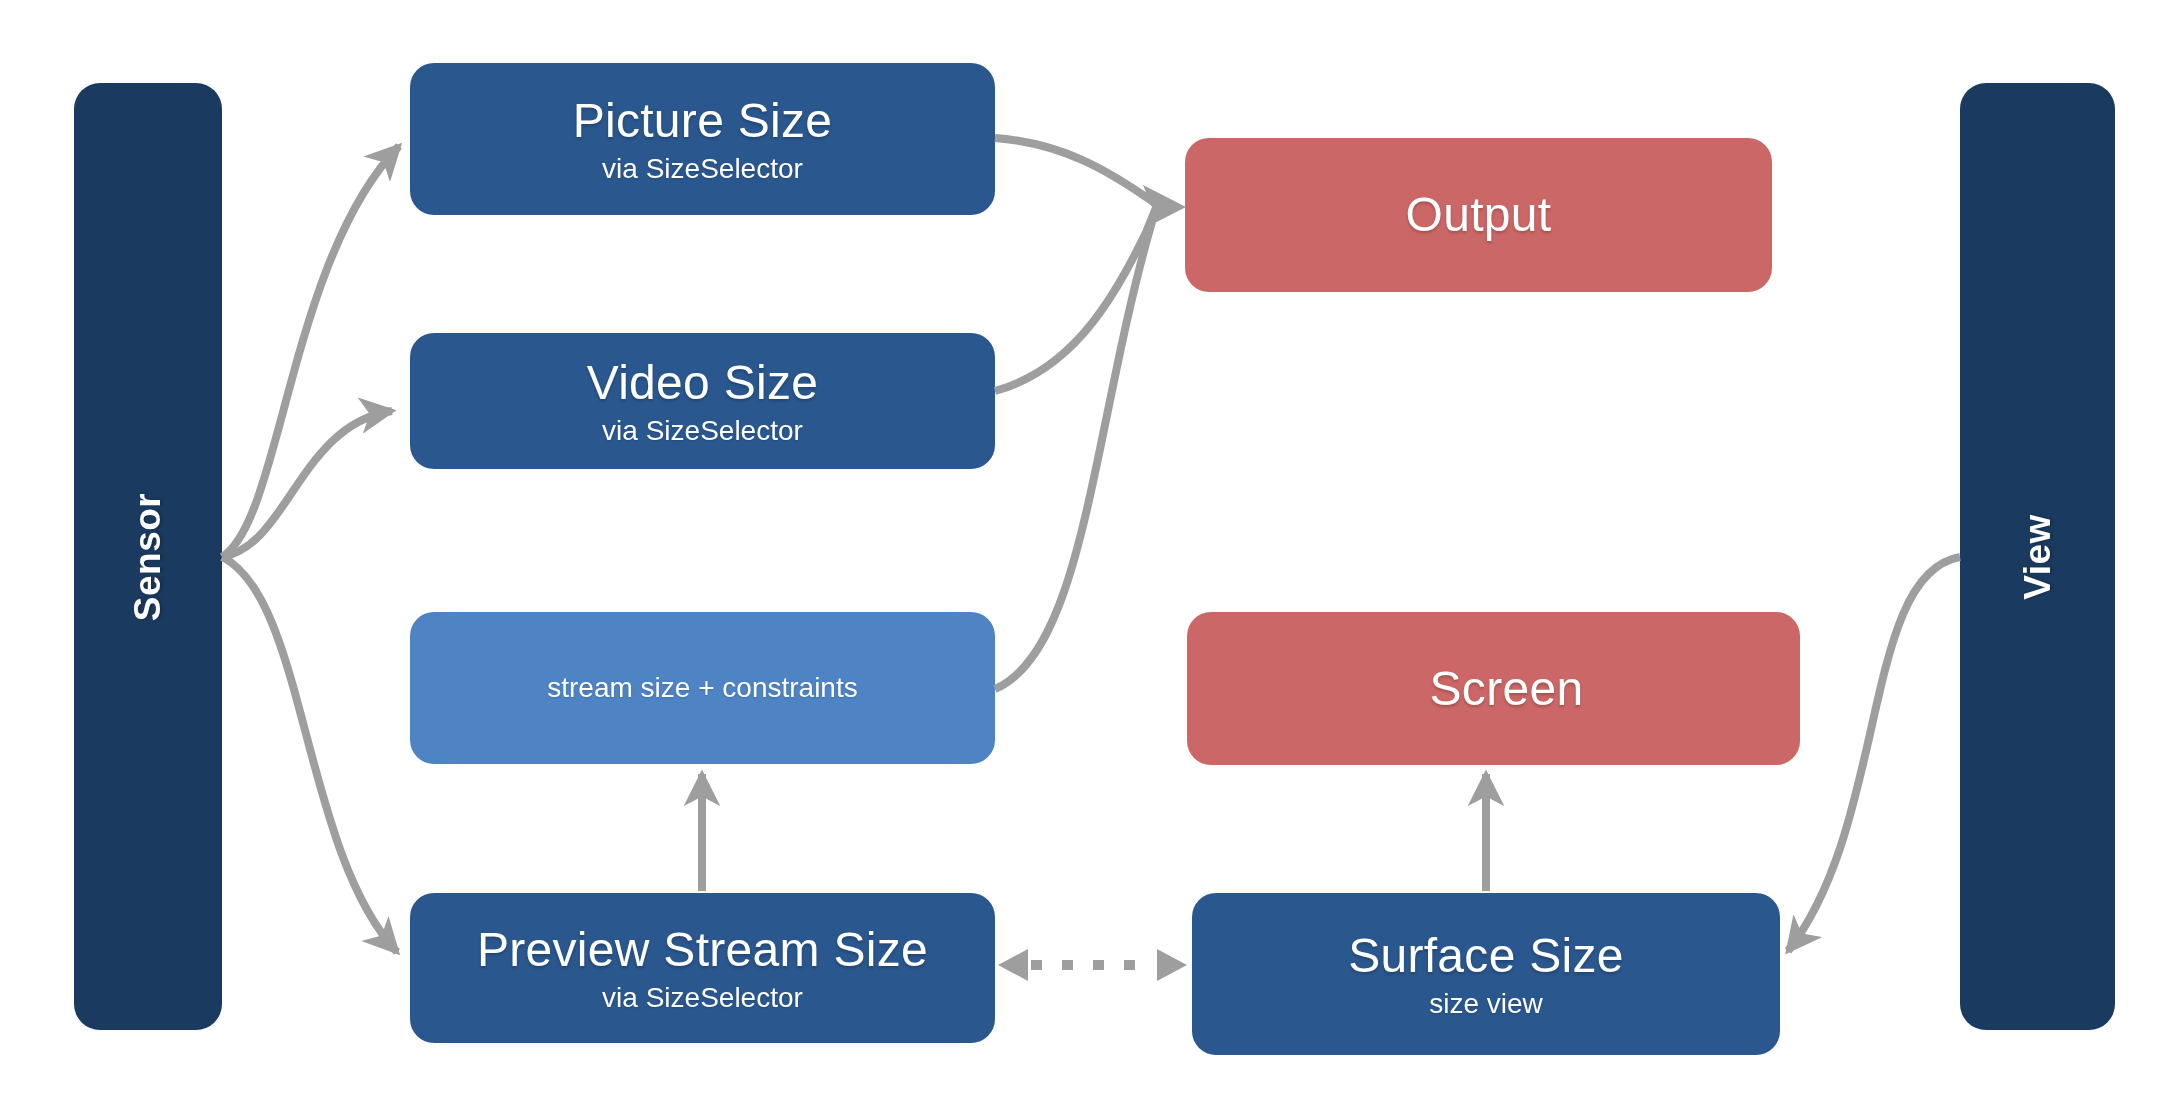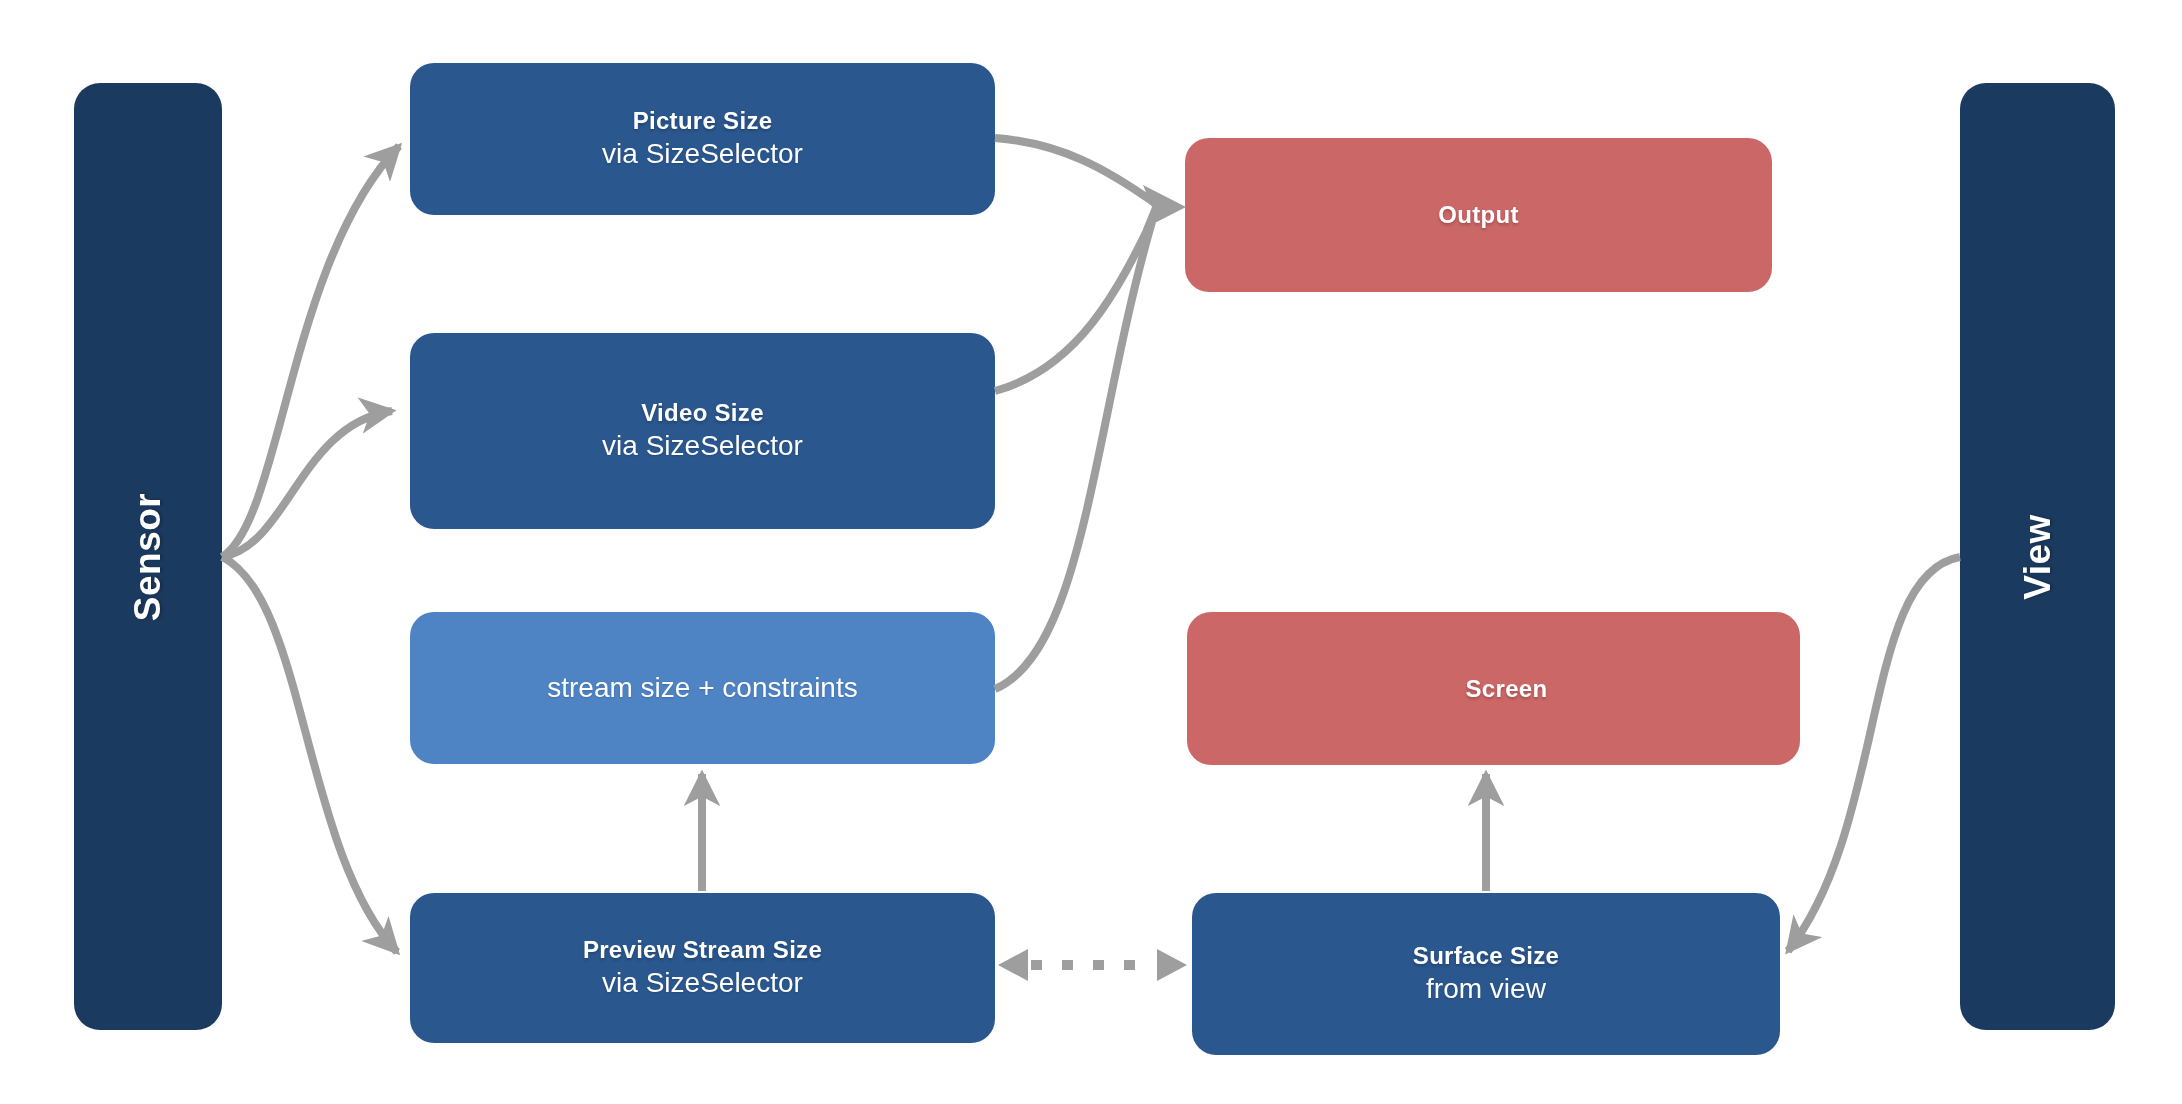--- a/index.html
+++ b/index.html
@@ -25,21 +25,21 @@
   }
   .node{
     position:absolute; border-radius:24px; z-index:2;
     display:flex; flex-direction:column; align-items:center; justify-content:center;
     color:var(--text); text-align:center;
   }
   .node.blue{background:var(--blue);}
   .node.lightblue{background:var(--lightblue);}
   .node.red{background:var(--red);}
   .node-title{
-    font-size:24px; font-weight:bold; line-height:1.25;
+    font-size:48px; font-weight:normal; line-height:1.25;
     text-shadow:0 2px 3px rgba(0,0,0,.22); letter-spacing:.3px;
   }
   .node-subtitle{font-size:28px; font-weight:normal; line-height:1.3; text-shadow:0 1px 2px rgba(0,0,0,.15);}
 </style>
 </head>
 <body>
 
 <div class="canvas">
 
   <svg class="edges" viewBox="0 0 2182 1104">
@@ -74,21 +74,21 @@
 
   <div class="lane" style="left:1960px; width:155px;">
     <span class="lane-label">View</span>
   </div>
 
   <div class="node blue" style="left:410px; top:63px; width:585px; height:152px;">
     <div class="node-title">Picture Size</div>
     <div class="node-subtitle">via SizeSelector</div>
   </div>
 
-  <div class="node blue" style="left:410px; top:333px; width:585px; height:196px;text-align:center;">
+  <div class="node blue" style="left:410px; top:333px; width:585px; height:136px;text-align:center;">
     <div class="node-title">Video Size</div>
     <div class="node-subtitle">via SizeSelector</div>
   </div>
 
   <div class="node lightblue" style="left:410px; top:612px; width:585px; height:152px;">
     <div class="node-subtitle">stream size + constraints</div>
   </div>
 
   <div class="node blue" style="left:410px; top:893px; width:585px; height:150px;">
     <div class="node-title">Preview Stream Size</div>
@@ -98,16 +98,16 @@
   <div class="node red" style="left:1185px; top:138px; width:587px; height:154px;">
     <div class="node-title">Output</div>
   </div>
 
   <div class="node red" style="left:1187px; top:612px; width:587px; height:153px;padding-left:26px;">
     <div class="node-title">Screen</div>
   </div>
 
   <div class="node blue" style="left:1192px; top:893px; width:588px; height:162px;align-items:center;">
     <div class="node-title">Surface Size</div>
-    <div class="node-subtitle">from view</div>
+    <div class="node-subtitle">size view</div>
   </div>
 
 </div>
 
 </body></html>

